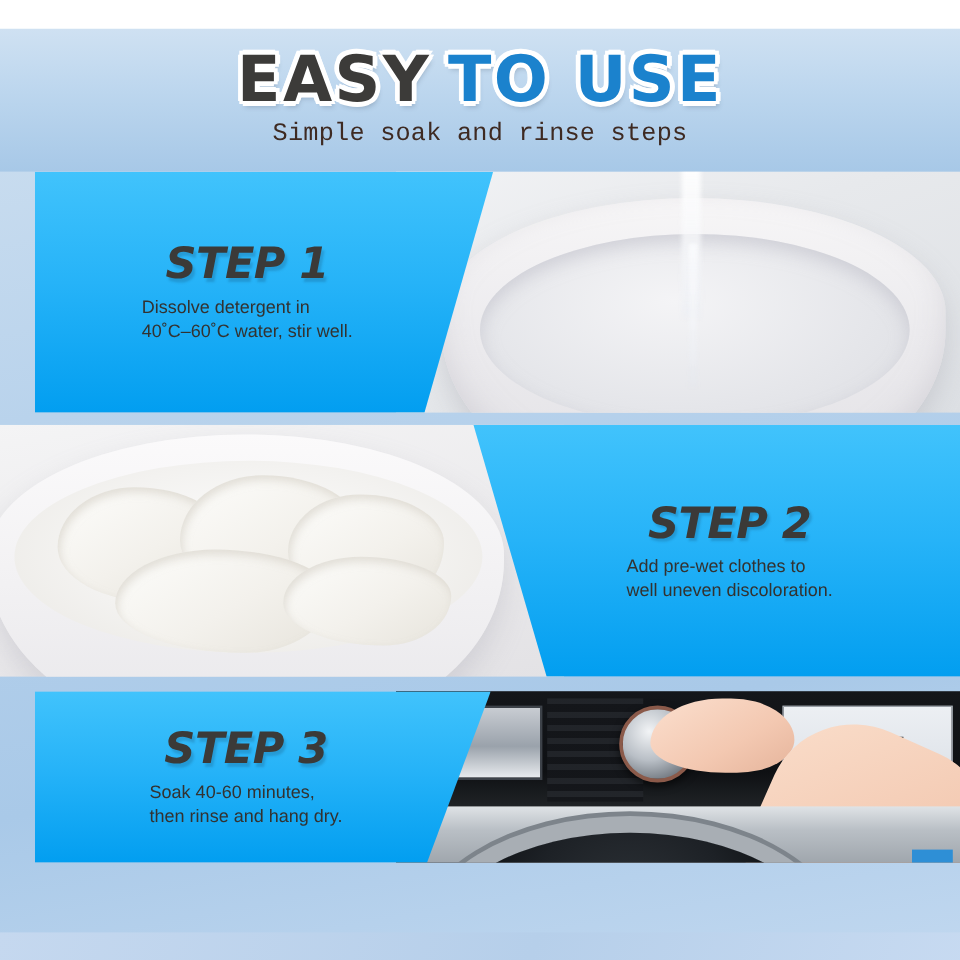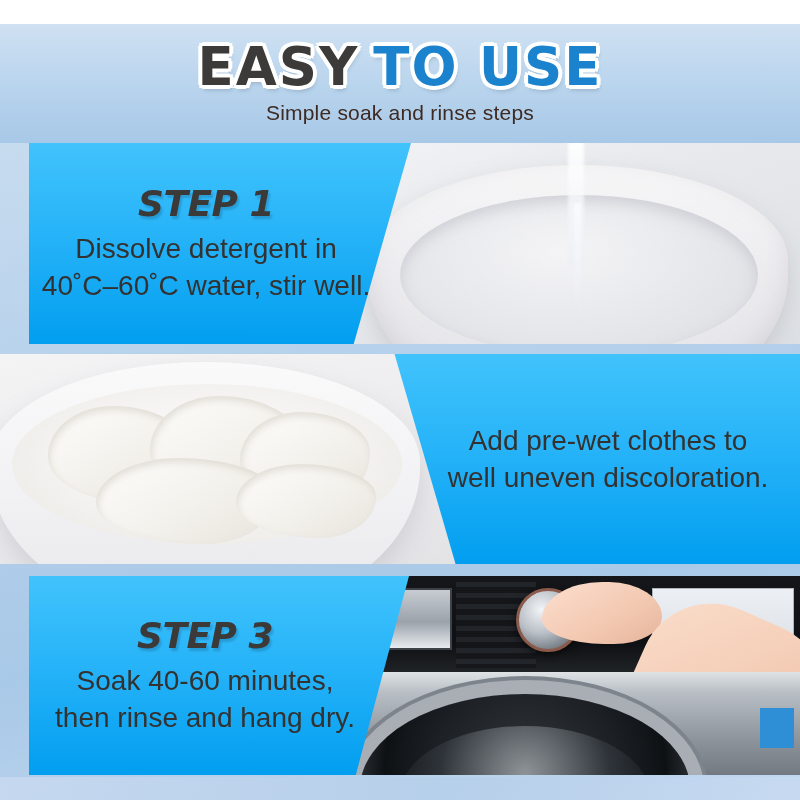--- a/index.html
+++ b/index.html
@@ -57,33 +57,33 @@
   .title .blue  { color: #1b82cd; }
   .title .gap   { display: inline-block; width: 14px; }
 
   .subtitle {
     margin: 0;
     padding-top: 7px;
     font-size: 21px;
     font-weight: normal;
     color: #3e2a22;
     letter-spacing: .2px;
-    font-family: Liberation Sans, sans-serif;
+    font-family: Liberation Mono, monospace;
   }
 
   
   .row {
     position: absolute;
     left: 0;
     width: 800px;
     overflow: hidden;
   }
   .row-1 { top: 119px; height: 201px; }
   .row-2 { top: 330px; height: 210px; }
-  .row-3 { top: 552px; height: 199px; }
+  .row-3 { top: 552px; height: 143px; }
 
   .photo {
     position: absolute;
     top: 0;
     height: 100%;
     overflow: hidden;
   }
 
   
   .panel {
@@ -117,24 +117,23 @@
     font-family: "DejaVu Sans", sans-serif;
     font-size: 36px;
     font-weight: bold;
     font-style: italic;
     letter-spacing: -0.5px;
     color: #3b3a38;
     text-shadow: 2px 3px 2px rgba(20,60,90,.22);
   }
   .step-text {
     margin: 0;
-    font-size: 28px;
+    font-size: 15px;
     line-height: 1.33;
     color: #333230;
-    text-align: center;
     font-family: "Liberation Sans", sans-serif;
     white-space: pre-line;
   }
   .panel-left .step-label,
   .panel-left .step-text { transform: translateX(-14px); }
   .panel-right .step-label,
   .panel-right .step-text { transform: translateX(26px); }
 
   
   .p1 { left: 330px; width: 470px; background: linear-gradient(160deg,#f2f3f5 0%,#e7e9ec 40%,#dde0e4 100%); }
@@ -304,20 +303,21 @@
       <div class="basin"></div>
       <div class="suds"></div>
       <div class="cloth c1"></div>
       <div class="cloth c2"></div>
       <div class="cloth c3"></div>
       <div class="cloth c4"></div>
       <div class="cloth c5"></div>
     </div>
 
     <div class="panel panel-right">
+      <p class="step-label">STEP 2</p>
       <p class="step-text">Add pre-wet clothes to
 well uneven discoloration.</p>
     </div>
   </div>
 
   <div class="row row-3">
 
     <div class="photo p3">
       <div class="panelstrip"></div>
       <div class="screen"></div>

